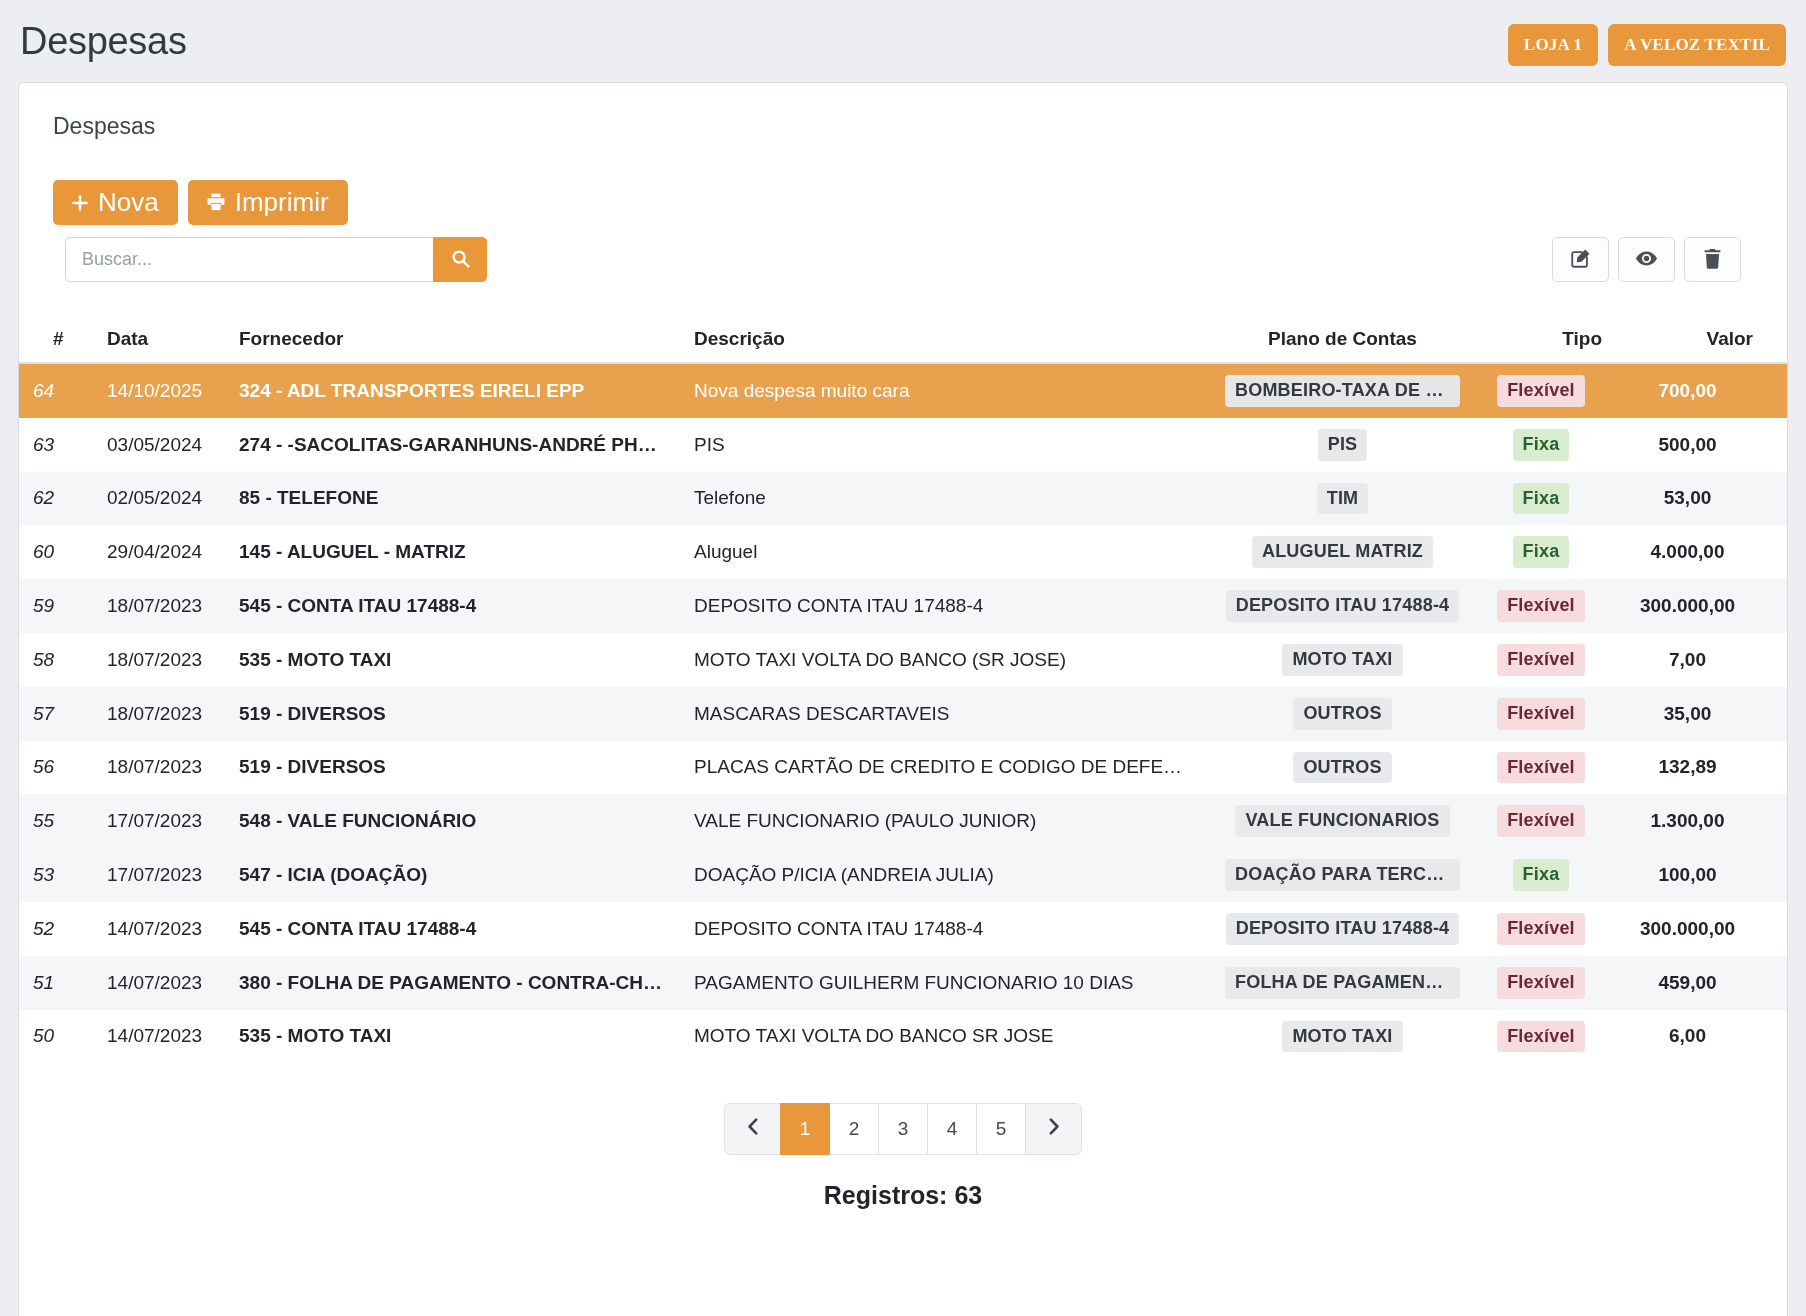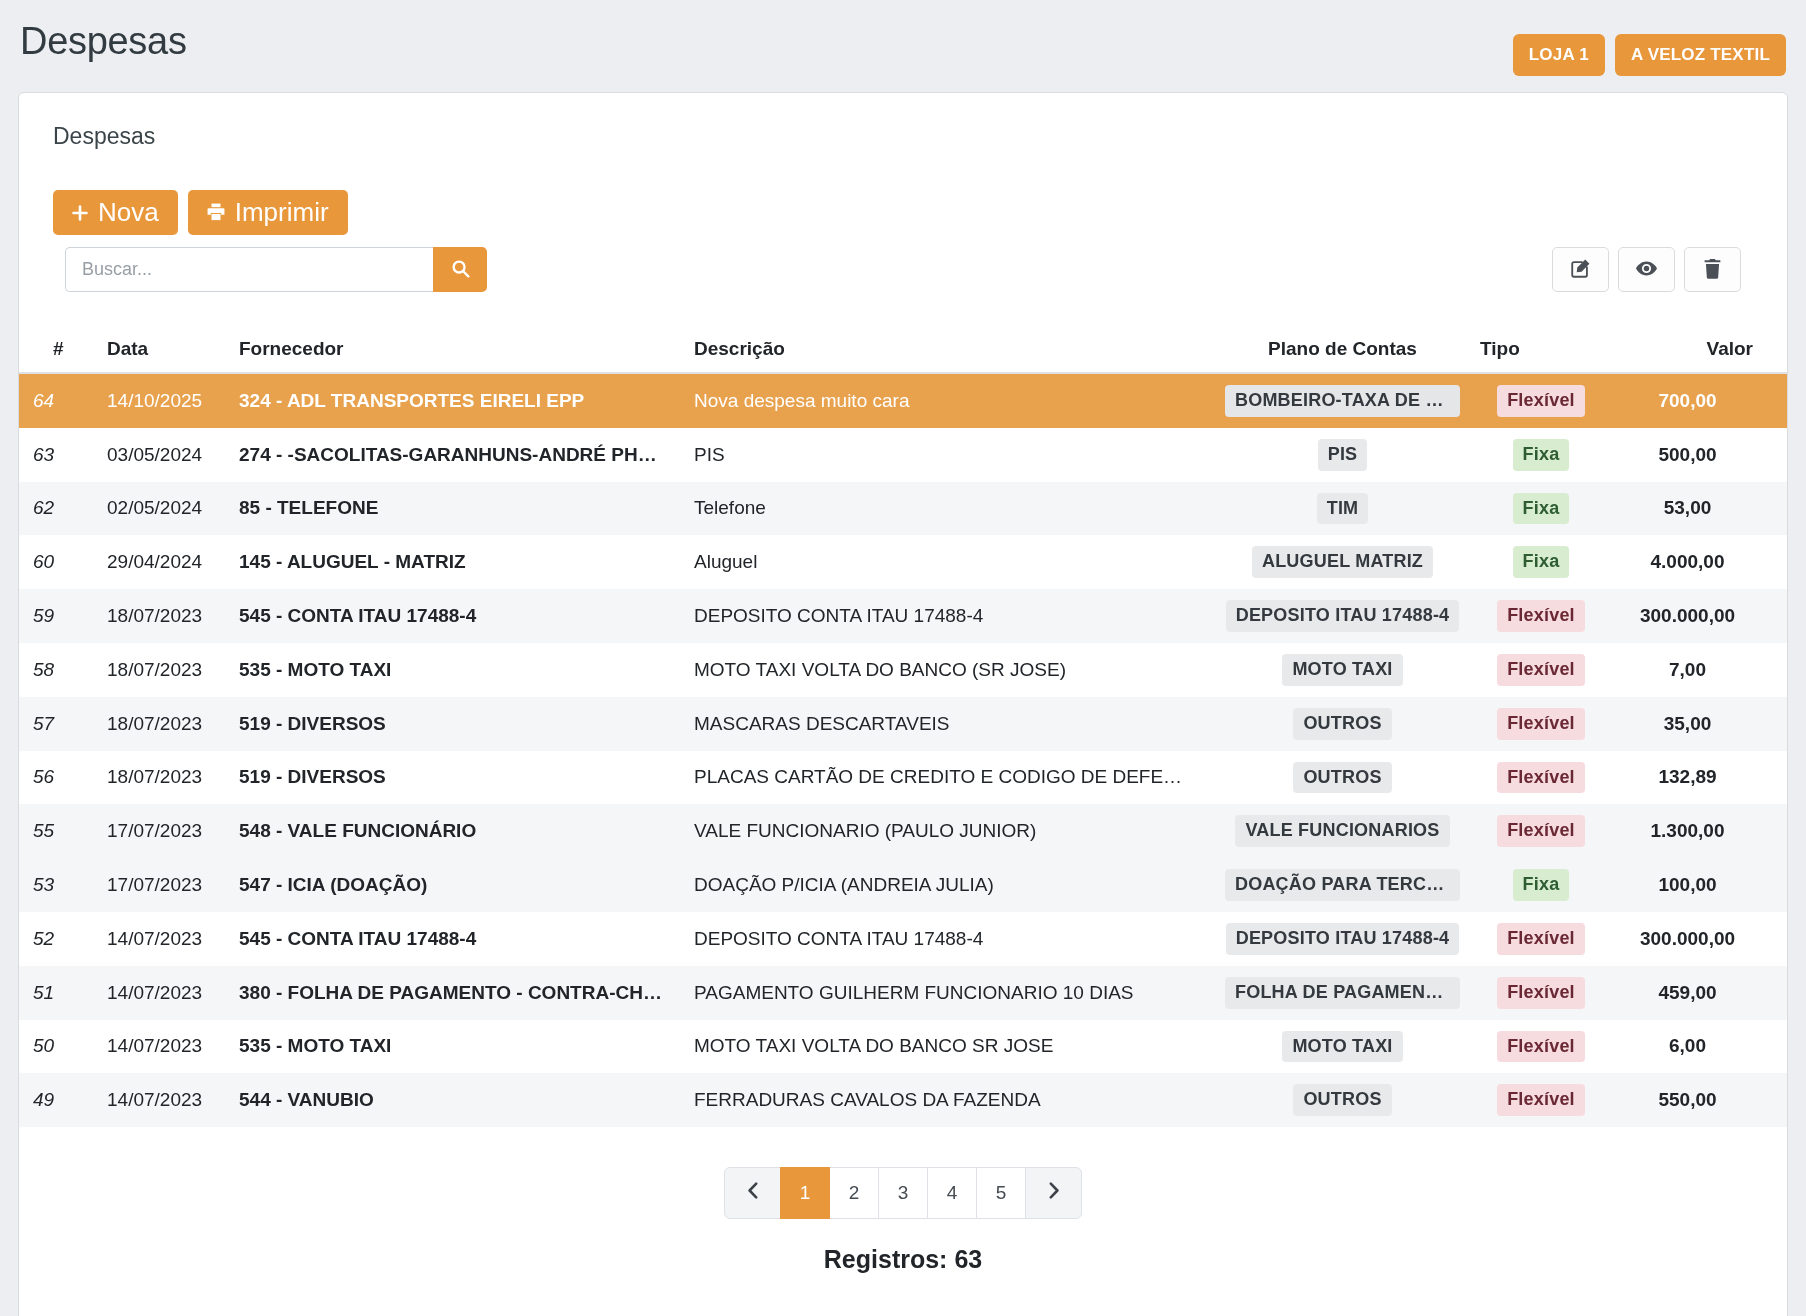--- a/index.html
+++ b/index.html
@@ -21,21 +21,21 @@
     color: #212529;
     padding: 18px 18px 0;
     overflow: hidden;
   }
   button { font-family: inherit; cursor: pointer; }
   input { font-family: inherit; }
 
   
   .page-header { display: flex; justify-content: space-between; align-items: flex-start; padding: 2px 2px 0; }
   .page-title { font-size: 38px; font-weight: 500; color: #323b41; letter-spacing: -0.3px; }
-  .header-buttons { display: flex; gap: 10px; margin-top: 14px; }
+  .header-buttons { display: flex; gap: 10px; margin-top: 4px; font-family: Liberation Serif, serif; }
   .btn-store {
     background: var(--accent); color: #fff; border: none; border-radius: 6px;
     font-size: 17px; font-weight: 700; padding: 11px 16px; letter-spacing: 0.2px;
   }
 
   
   .card { background: #fff; border: 1px solid #d9dcdf; border-radius: 6px; margin-top: 16px; height: 1266px; }
   .card-title { display: block; padding: 30px 34px 0; font-size: 23px; font-weight: 400; color: #3a4449; }
 
   .toolbar { padding: 0 34px; margin-top: 40px; display: flex; gap: 10px; }
@@ -65,21 +65,21 @@
   
   table { width: 100%; border-collapse: collapse; table-layout: fixed; margin-top: 36px; }
   th {
     text-align: left; font-size: 19px; font-weight: 700; color: #212529;
     padding: 10px 10px 12px; border-bottom: 2px solid #dee2e6;
   }
   th.col-id   { width: 78px;  padding-left: 34px; }
   th.col-date { width: 132px; }
   th.col-supplier { width: 455px; }
   th.col-plan { width: 255px; text-align: center; }
-  th.col-type { width: 142px; text-align: left; }
+  th.col-type { width: 142px; text-align: right; }
   th.col-value { width: 175px; text-align: right; padding-right: 34px; }
 
   td { padding: 11px 10px; font-size: 19px; color: #212529; vertical-align: middle; }
   td.col-id { padding-left: 14px; font-style: italic; }
   td.col-supplier { font-weight: 700; white-space: nowrap; overflow: hidden; text-overflow: ellipsis; }
   td.col-desc { white-space: nowrap; overflow: hidden; text-overflow: ellipsis; }
   td.col-plan, td.col-type { text-align: center; }
   td.col-value { text-align: center; font-weight: 700; padding-right: 34px; }
 
   tr.row-striped { background: #f5f6f8; }
@@ -297,29 +297,20 @@
     </tr>
         <tr>
       <td class="col-id">50</td>
       <td class="col-date">14/07/2023</td>
       <td class="col-supplier">535 - MOTO TAXI</td>
       <td class="col-desc">MOTO TAXI VOLTA DO BANCO SR JOSE</td>
       <td class="col-plan"><span class="badge badge-plan">MOTO TAXI</span></td>
       <td class="col-type"><span class="badge badge-flexivel">Flexível</span></td>
       <td class="col-value">6,00</td>
     </tr>
-        <tr class="row-striped">
-      <td class="col-id">49</td>
-      <td class="col-date">14/07/2023</td>
-      <td class="col-supplier">544 - VANUBIO</td>
-      <td class="col-desc">FERRADURAS CAVALOS DA FAZENDA</td>
-      <td class="col-plan"><span class="badge badge-plan">OUTROS</span></td>
-      <td class="col-type"><span class="badge badge-flexivel">Flexível</span></td>
-      <td class="col-value">550,00</td>
-    </tr>
       </tbody>
   </table>
 
   <div class="pagination">
     <button class="page-btn nav nav-prev">
       <span><svg width="14" height="17" viewBox="0 0 10 16" fill="none" stroke="#3c4248" stroke-width="2.4" stroke-linecap="round" stroke-linejoin="round">
             <path d="M8 1.5L1.8 8 8 14.5"></path>
           </svg></span>
     </button>
     <span class="pages"><button class="page-btn active">1</button><button class="page-btn">2</button><button class="page-btn">3</button><button class="page-btn">4</button><button class="page-btn">5</button></span>

